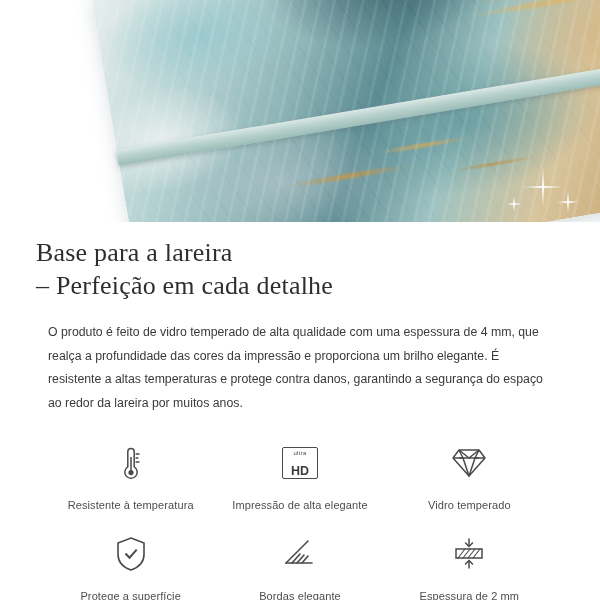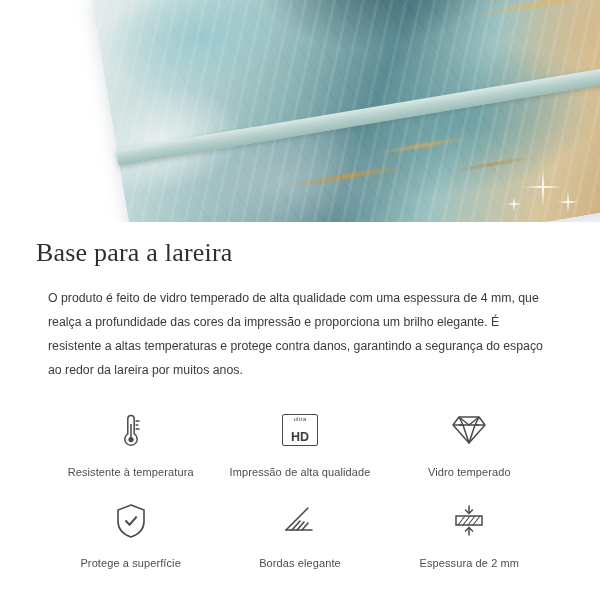--- a/index.html
+++ b/index.html
@@ -200,20 +200,21 @@
     <div class="sparkle sparkle-3">
       <span class="h"></span>
         <span class="v"></span>
     </div>
   </div>
 
   <div class="content">
 
     <h1 class="headline">
       <span>Base para a lareira</span>
+      <span class="l2">– Perfeição em cada detalhe</span>
     </h1>
 
     <p class="body-text">O produto é feito de vidro temperado de alta qualidade com uma espessura de 4 mm, que realça a profundidade das cores da impressão e proporciona um brilho elegante. É resistente a altas temperaturas e protege contra danos, garantindo a segurança do espaço ao redor da lareira por muitos anos.</p>
 
     <div class="features">
 
       <div class="feature">
         <div class="feature-icon">
           <svg width="26" height="40" viewBox="0 0 26 40" fill="none" stroke="#4a4a4a" stroke-width="1.5">
             <path d="M13 5.5a3.2 3.2 0 0 1 3.2 3.2v15.1a6.2 6.2 0 1 1-6.4 0V8.7A3.2 3.2 0 0 1 13 5.5z"></path>
@@ -227,21 +228,21 @@
         <div class="feature-label">Resistente à temperatura</div>
       </div>
 
       <div class="feature">
         <div class="feature-icon">
           <div class="hd-box">
             <div class="small">ultra</div>
             <div class="big">HD</div>
           </div>
         </div>
-        <div class="feature-label">Impressão de alta qualidade</div>
+        <div class="feature-label">Impressão de alta elegante</div>
       </div>
 
       <div class="feature">
         <div class="feature-icon">
           <svg width="36" height="34" viewBox="0 0 36 34" fill="none" stroke="#4a4a4a" stroke-width="1.5" stroke-linejoin="round">
             <path d="M8 4 h20 l6 8 -16 18 L2 12z"></path>
             <path d="M2 12 h32"></path>
             <path d="M8 4 l4 8 -4 0"></path>
             <path d="M28 4 l-4 8 4 0"></path>
             <path d="M12 12 l6 18 6 -18"></path>

